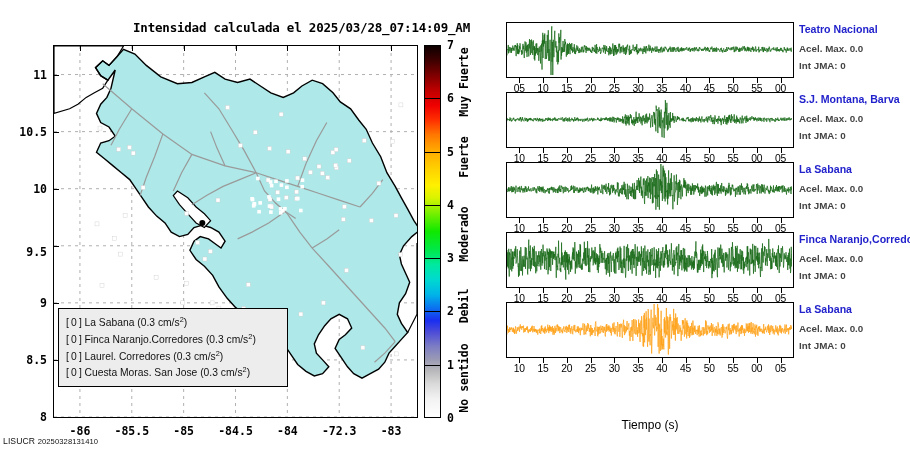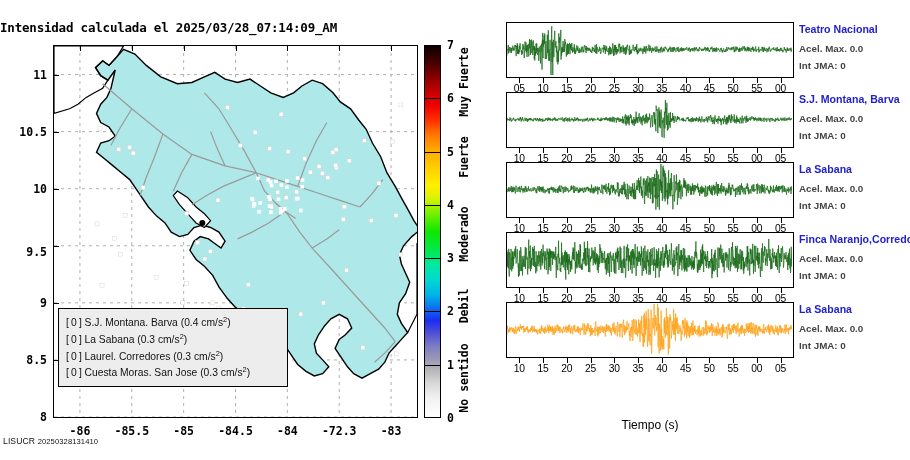--- a/index.html
+++ b/index.html
@@ -1,21 +1,21 @@
 <!DOCTYPE html>
 <html><head>
 <meta charset="utf-8">
 <style>
   html,body{margin:0;padding:0;background:#fff;}
   body{width:910px;height:460px;position:relative;overflow:hidden;
        font-family:"Liberation Sans",sans-serif;}
   .abs{position:absolute;}
 
   
-  #map-title{left:0;top:20px;width:470px;text-align:left;
+  #map-title{left:0;top:20px;width:470px;text-align:right;
     font-family:"DejaVu Sans Mono","Liberation Mono",monospace;
     font-size:12.5px;font-weight:bold;color:#000;letter-spacing:-0.2px;}
 
   #map-frame{left:53px;top:45px;width:365px;height:373px;
     border:1px solid #000;background:#ffffff;box-sizing:border-box;overflow:hidden;}
   #map-svg{position:absolute;left:0;top:0;}
 
   .ytick{position:absolute;right:100%;margin-right:6px;transform:translateY(-50%);
     font-family:"DejaVu Sans Mono","Liberation Mono",monospace;
     font-size:11.5px;font-weight:bold;color:#000;white-space:nowrap;}
@@ -266,22 +266,22 @@
     <div class="cb-num" style="top: 0px;">7</div>
     <div class="cb-word" style="top: 333.036px; transform: rotate(-90deg) translate(-50%, -50%);">No sentido</div>
     <div class="cb-word" style="top: 261.1px; transform: rotate(-90deg) translate(-50%, -50%);">Debil</div>
     <div class="cb-word" style="top: 189.164px; transform: rotate(-90deg) translate(-50%, -50%);">Moderado</div>
     <div class="cb-word" style="top: 111.9px; transform: rotate(-90deg) translate(-50%, -50%);">Fuerte</div>
     <div class="cb-word" style="top: 37.3px; transform: rotate(-90deg) translate(-50%, -50%);">Muy Fuerte</div>
   </div>
 
 <div class="abs" id="legend">
   <div id="legend-list">
-      <div class="leg-row"><span class="leg-brk">[ 0 ]</span> <span>S.J. Montana. Barva</span> (<span>0.4</span> <span>cm/s</span><sup>2</sup>)</div>
       <div class="leg-row"><span class="leg-brk">[ 0 ]</span> <span>La Sabana</span> (<span>0.3</span> <span>cm/s</span><sup>2</sup>)</div>
+      <div class="leg-row"><span class="leg-brk">[ 0 ]</span> <span>Finca Naranjo.Corredores</span> (<span>0.3</span> <span>cm/s</span><sup>2</sup>)</div>
       <div class="leg-row"><span class="leg-brk">[ 0 ]</span> <span>Laurel. Corredores</span> (<span>0.3</span> <span>cm/s</span><sup>2</sup>)</div>
       <div class="leg-row"><span class="leg-brk">[ 0 ]</span> <span>Cuesta Moras. San Jose</span> (<span>0.3</span> <span>cm/s</span><sup>2</sup>)</div>
     </div>
 </div>
 
 <div class="abs" id="footer">
   <span>LISUCR</span>
   <span id="foot-id">20250328131410</span>
 </div>
 

